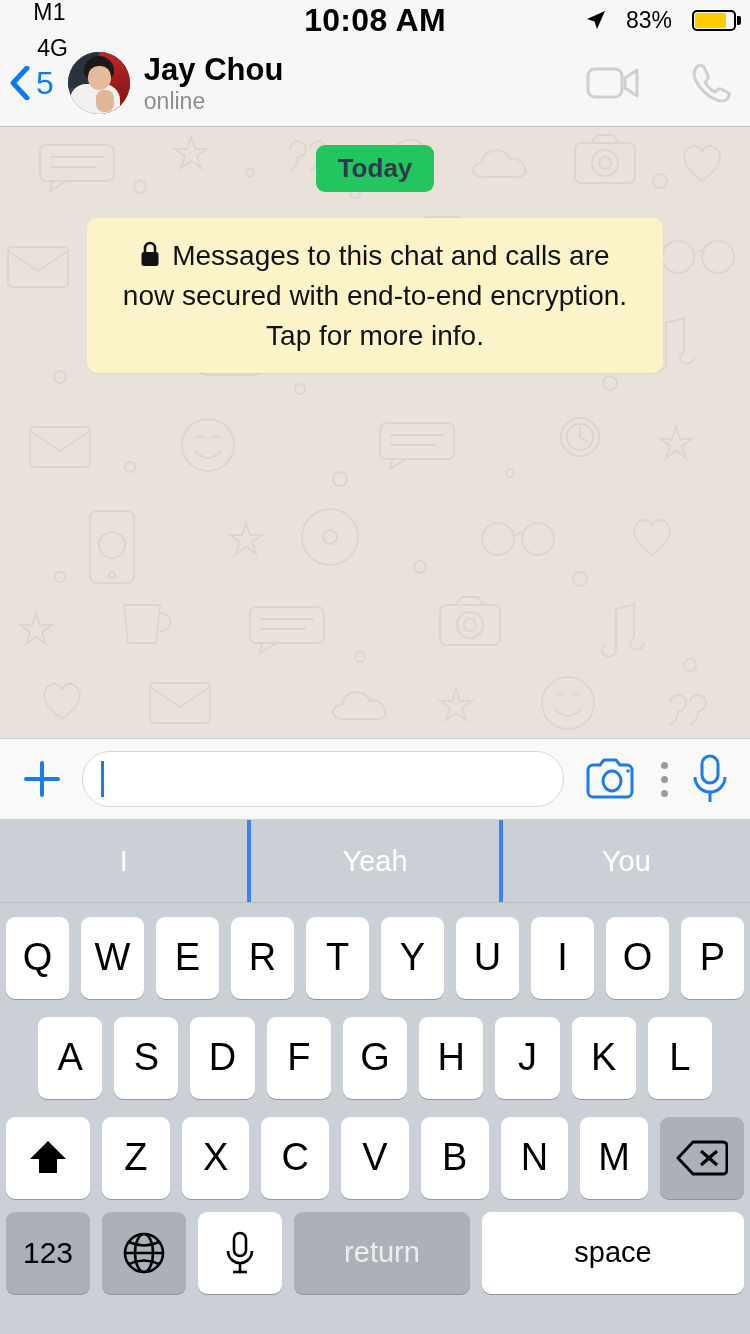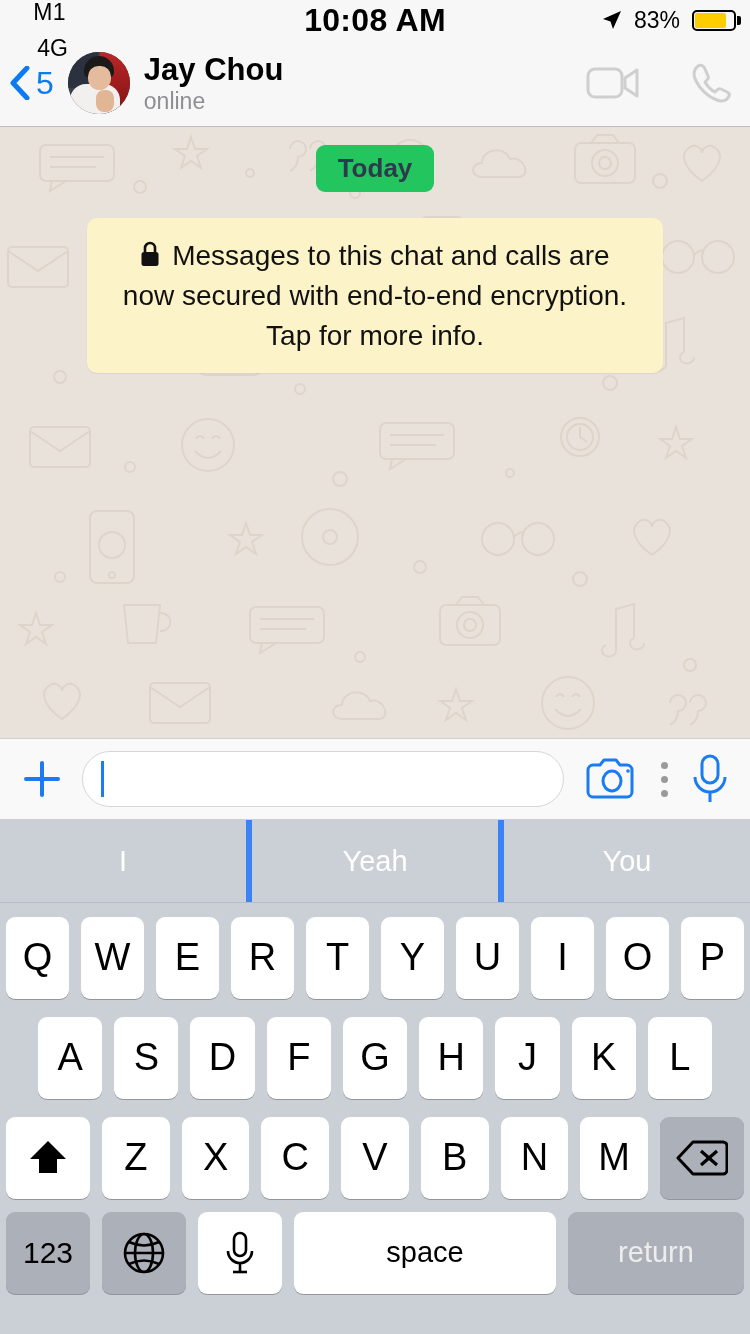--- a/index.html
+++ b/index.html
@@ -19,21 +19,21 @@
   }
   .sb-left { display:flex; align-items:center; gap:9px;flex-direction:column; }
   .dots { display:flex; gap:4px; align-items:center; }
   .dots i { width:11px; height:11px; border-radius:50%; background:#000; display:block; }
   .sb-carrier { font-size:23px; letter-spacing:.2px; }
   .sb-net { font-size:23px; margin-left:6px; }
   .sb-time {
     position:absolute; left:0; right:0; text-align:center;
     font-size:32px; font-weight:bold; letter-spacing:.3px;
   }
-  .sb-right { margin-left:auto; display:flex; align-items:center; gap:12px; z-index:2;justify-content:space-between; }
+  .sb-right { margin-left:auto; display:flex; align-items:center; gap:20px; z-index:2;justify-content:space-between; }
   .loc-arrow { width:20px; height:20px; display:block; }
   .sb-batt-pct { font-size:23px; }
   .battery { position:relative; width:44px; height:21px; }
   .battery .shell {
     position:absolute; inset:0; border:2px solid #000; border-radius:5px;
   }
   .battery .fill {
     position:absolute; top:3px; left:3px; bottom:3px;
     width:80%; background:#FFCC00; border-radius:2px;
   }
@@ -139,21 +139,21 @@
   
   .keyboard { flex:0 0 514px; height:514px; background:#CBD0D7; display:flex; flex-direction:column; }
   .predictive {
     height:83px; flex:0 0 83px; display:flex; align-items:center;
     border-bottom:1px solid #B6BCC4;
   }
   .pred {
     flex:1 1 0; text-align:center; color:#fff; font-size:29px;
     line-height:83px; height:100%; cursor:pointer;
   }
-  .pred + .pred { border-left:6px solid #3b82f6; }
+  .pred + .pred { border-left:4px solid #3b82f6; }
 
   .krow { display:flex; justify-content:center; align-items:center; }
   .krow1 { height:100px; padding:9px 6px 0; gap:12px; }
   .krow2 { height:100px; padding:9px 38px 0; gap:12px; }
   .krow3 { height:100px; padding:9px 6px 0; gap:12px; }
   .krow4 { height:104px; padding:9px 6px 14px; gap:12px; }
 
   .key {
     background:#fff; border-radius:9px; height:82px;
     display:flex; align-items:center; justify-content:center;
@@ -473,18 +473,18 @@
         </svg>
       </span>
       <span class="key mic">
         <svg width="34" height="44" viewBox="0 0 34 44">
           <rect x="11" y="2" width="12" height="23" rx="6" fill="none" stroke="#000" stroke-width="2.6"></rect>
           <path d="M5 20 a12 12 0 0 0 24 0" fill="none" stroke="#000" stroke-width="2.6"></path>
           <line x1="17" y1="32" x2="17" y2="40" stroke="#000" stroke-width="2.6"></line>
           <line x1="10" y1="41" x2="24" y2="41" stroke="#000" stroke-width="2.6"></line>
         </svg>
       </span>
+      <span class="key return">return</span>
       <span class="key space">space</span>
-      <span class="key return">return</span>
     </div>
   </div>
 
 </div>
 
 </body></html>

